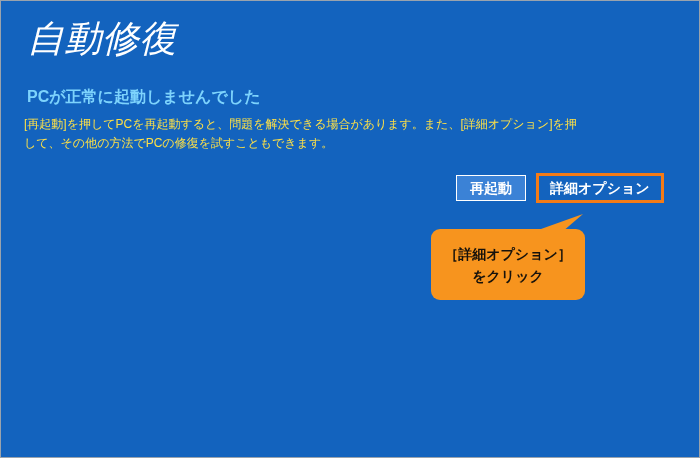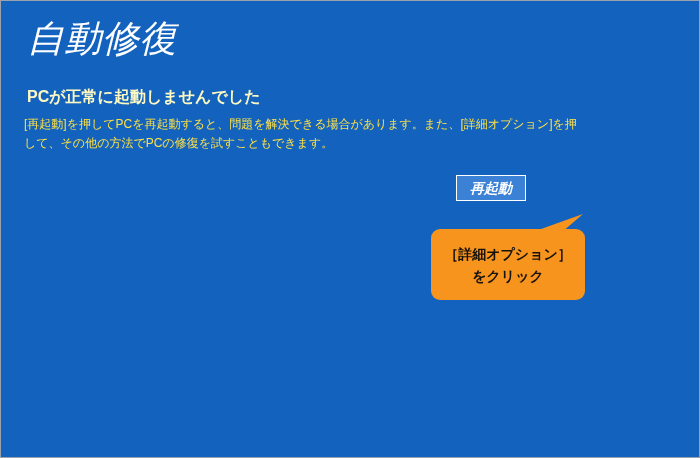--- a/index.html
+++ b/index.html
@@ -39,21 +39,21 @@
   }
 
   
   #screen-subtitle {
     position: absolute;
     left: 26px;
     top: 86px;
     font-size: 16px;
     line-height: 20px;
     font-weight: 700;
-    color: #fef9c3;
+    color: #7dd3fc;
     white-space: nowrap;
   }
 
   
   #screen-body {
     position: absolute;
     left: 23px;
     top: 114px;
     width: 560px;
     font-size: 12px;
@@ -64,21 +64,20 @@
 
   
   #button-row {
     position: absolute;
     left: 455px;
     top: 172px;
     height: 30px;
     display: flex;
     align-items: flex-start;
     gap: 10px;
-    font-style: italic;
   }
 
   .action-button {
     box-sizing: border-box;
     font-family: inherit;
     font-size: 14px;
     font-weight: 700;
     color: #ffffff;
     text-align: center;
     white-space: nowrap;
@@ -149,20 +148,21 @@
 
   <div id="screen-title">自動修復</div>
 
   <div id="screen-subtitle">PCが正常に起動しませんでした</div>
 
   <div id="screen-body">[再起動]を押してPCを再起動すると、問題を解決できる場合があります。また、[詳細オプション]を押して、その他の方法でPCの修復を試すこともできます。</div>
 
   <div id="button-row">
     <div class="action-button" id="restart-button">再起動</div>
 
+    <div class="action-button" id="advanced-options-button">詳細オプション</div>
   </div>
 
   <div id="callout">
     <svg id="callout-tail" viewBox="0 0 154 88" xmlns="http://www.w3.org/2000/svg">
       <path d="M 96 22 L 152 2 L 124 26 Z" fill="#F7941E"></path>
     </svg>
     <div id="callout-body">
       <div class="callout-line">［詳細オプション］</div>
       <div class="callout-line">をクリック</div>
     </div>

